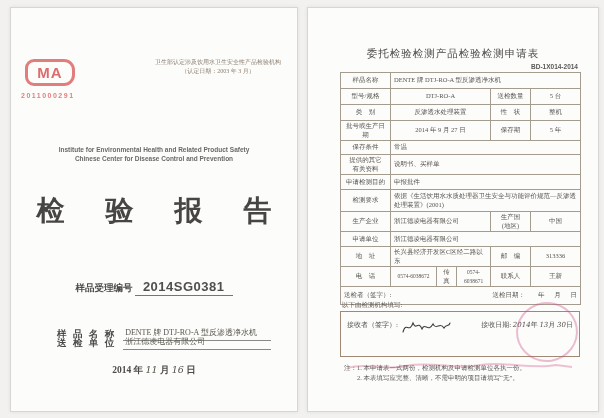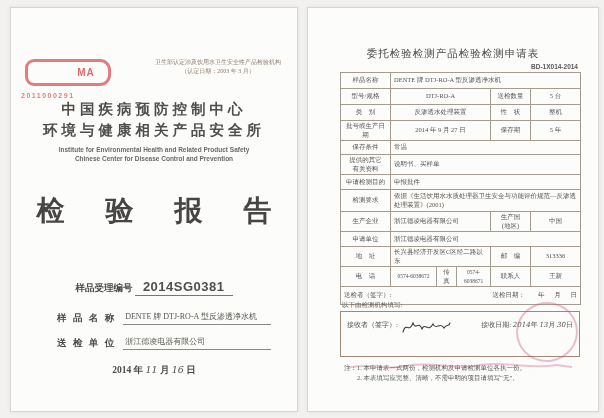--- a/index.html
+++ b/index.html
@@ -10,44 +10,44 @@
     color:#56544f;
   }
   .page{position:absolute;top:7px;height:403px;background:#fcfcfb;
         border:1px solid #d8d6d2;box-shadow:0 0 4px rgba(0,0,0,.07);}
   #left-page{left:10px;width:286px;}
   #right-page{left:307px;width:290px;}
 
   
   .cma{position:absolute;left:14px;top:51px;width:44px;height:21px;
        border:3px solid rgba(217,92,92,.8);border-radius:9px 11px 11px 9px;
-       text-align:center;line-height:21px;font-weight:bold;font-size:10px;
+       text-align:center;line-height:21px;font-weight:bold;font-size:15px;
        color:rgba(217,92,92,.9);letter-spacing:1px;
-       font-family:"Liberation Sans",sans-serif;padding-left:36px;}
+       font-family:"Liberation Sans",sans-serif;}
   .cma-number{position:absolute;left:10px;top:84px;font-size:7px;letter-spacing:1.5px;
        color:rgba(222,105,105,.85);font-weight:bold;font-family:"Liberation Sans",sans-serif;}
   .accred{position:absolute;right:16px;top:50px;text-align:center;
        font-size:6px;line-height:9px;color:#8b7d6d;}
   .org-cn{position:absolute;left:0;top:91px;width:100%;text-align:center;
        font-size:14.5px;line-height:21px;font-weight:bold;color:#504e4c;letter-spacing:4px;}
   .org-en{position:absolute;left:0;top:137px;width:100%;text-align:center;
        font-size:6.5px;line-height:9px;font-weight:bold;color:#6b6966;
        font-family:"Liberation Sans",sans-serif;}
   .report-title{position:absolute;left:0;top:184px;width:100%;text-align:center;
        font-size:28px;font-weight:bold;color:#474543;letter-spacing:17px;text-indent:17px;}
   .accept-row{position:absolute;left:0;top:271px;width:100%;text-align:center;
        font-size:9.5px;font-weight:bold;color:#4d4b49;}
   .accept-row .val{font-weight:bold;font-size:13px;letter-spacing:.5px;
        border-bottom:1px solid #777570;padding:0 8px 1px;color:#514f4b;
        font-family:"Liberation Sans",sans-serif;}
   .field-row{position:absolute;left:46px;right:26px;display:flex;align-items:flex-end;gap:7px;}
   .field-row .lbl{font-size:9.5px;font-weight:bold;letter-spacing:2px;white-space:nowrap;color:#4c4a48;}
   .field-row .val{flex:1;border-bottom:1px solid #8b8984;font-size:8px;
        padding:0 2px 2px;white-space:nowrap;color:#58564f;}
-  #sample-row{top:303px;}
+  #sample-row{top:319px;}
   #sender-row{top:328px;}
   .date-row{position:absolute;left:0;top:356px;width:100%;text-align:center;
        font-size:9.5px;font-weight:bold;color:#4d4b49;}
   .hw{font-style:italic;font-weight:normal;color:#55504a;
       font-family:"DejaVu Serif",serif;}
 
   
   .form-title{position:absolute;left:0;top:39px;width:100%;text-align:center;
        font-size:10.5px;font-weight:normal;letter-spacing:1px;color:#4a4846;}
   .doc-no{position:absolute;right:20px;top:55px;font-size:6.5px;font-weight:bold;
@@ -83,24 +83,20 @@
 
 <div class="page" id="left-page">
   <div class="cma">MA</div>
   <div class="cma-number">2011000291</div>
 
   <div class="accred">
     <div>卫生部认定涉及饮用水卫生安全性产品检验机构</div>
     <div>（认定日期：2003 年 3 月）</div>
   </div>
 
-  <div class="org-cn">
-    <div>中国疾病预防控制中心</div>
-    <div>环境与健康相关产品安全所</div>
-  </div>
   <div class="org-en">
     <div>Institute for Environmental Health and Related Product Safety</div>
     <div>Chinese Center for Disease Control and Prevention</div>
   </div>
 
   <div class="report-title">检 验 报 告</div>
 
   <div class="accept-row">
     <span>样品受理编号</span>
     <span class="val">2014SG0381</span>

